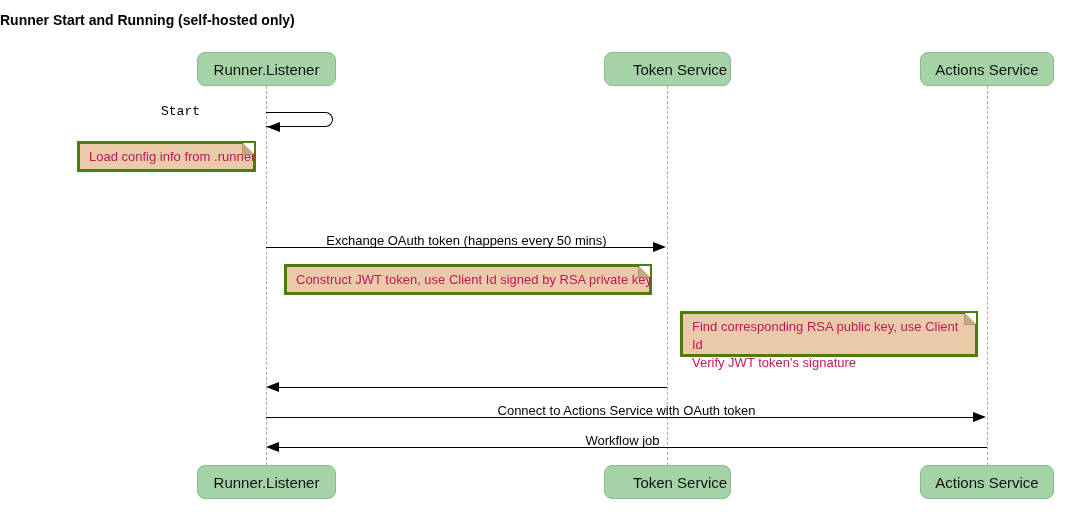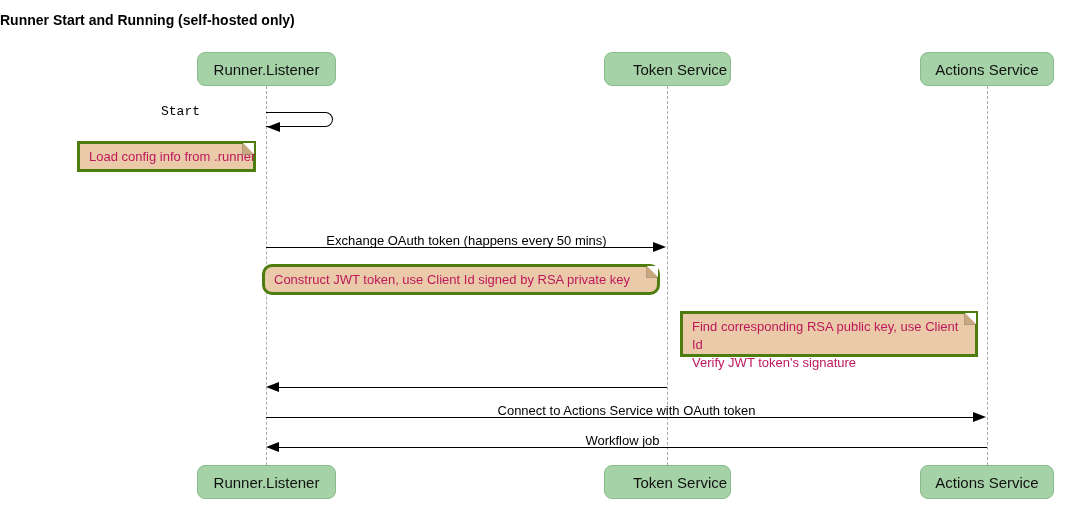--- a/index.html
+++ b/index.html
@@ -155,21 +155,21 @@
   <div class="self-loop"></div>
   <div class="arrowhead ah-left" style="left:267px; top:122px;"></div>
 
   <div class="note" style="left:77px; top:141px; width:179px; height:31px;">Load config info from .runner</div>
 
 
   <div class="msg-label" style="left:266px; top:233px; width:401px;">Exchange OAuth token (happens every 50 mins)</div>
   <div class="msg-line" style="left:266px; top:247px; width:389px;"></div>
   <div class="arrowhead ah-right" style="left:653px; top:242px;"></div>
 
-  <div class="note" style="left:262px; top:264px; width:398px; height:31px;border-radius:10px;">Construct JWT token, use Client Id signed by RSA private key</div>
+  <div class="note" style="left:284px; top:264px; width:368px; height:31px;">Construct JWT token, use Client Id signed by RSA private key</div>
 
   <div class="note note-multi" style="left:680px; top:311px; width:298px; height:46px;">
     <div>Find corresponding RSA public key, use Client Id</div>
     <div>Verify JWT token's signature</div>
   </div>
 
   <div class="msg-line" style="left:279px; top:387px; width:388px;"></div>
   <div class="arrowhead ah-left" style="left:266px; top:382px;"></div>
 
   <div class="msg-label" style="left:266px; top:403px; width:721px;">Connect to Actions Service with OAuth token</div>

